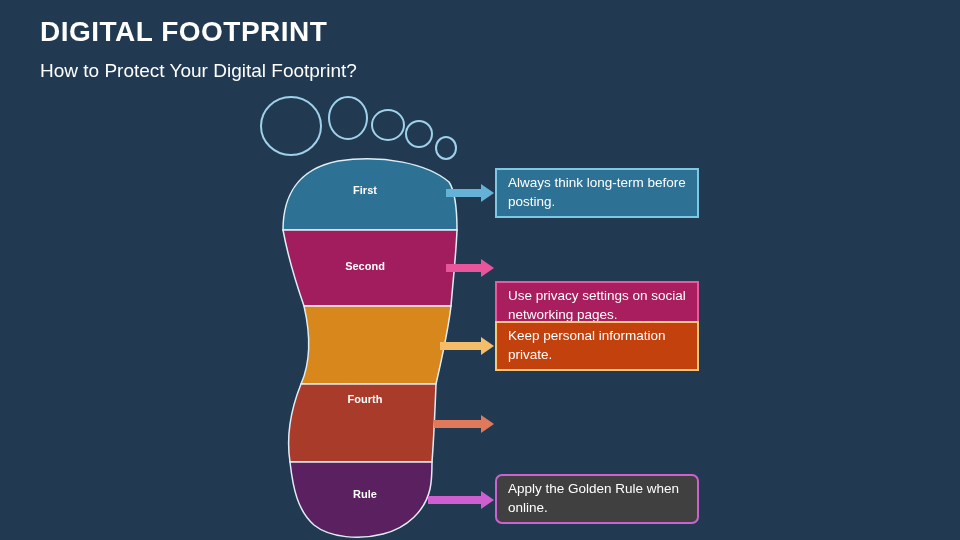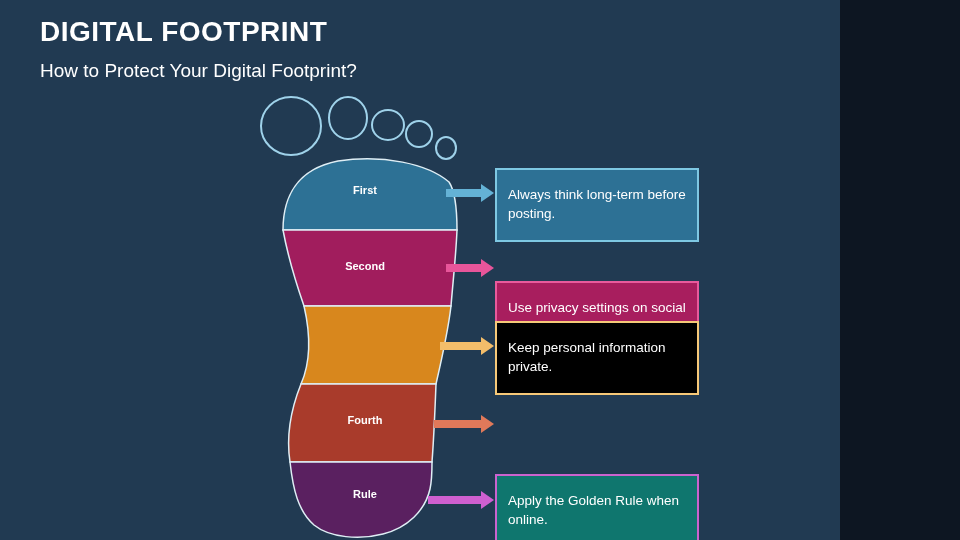--- a/index.html
+++ b/index.html
@@ -1,19 +1,19 @@
 <!DOCTYPE html>
 <html><head>
 <meta charset="utf-8">
 <style>
   html,body { margin:0; padding:0; }
   body { font-family: "Liberation Sans", sans-serif; background:#0d1622; }
   .slide {
     position:relative;
-    width:840px; height:540px;
+    width:960px; height:540px;
     background:#213a52;
     overflow:hidden;
   }
   .title {
     position:absolute; left:40px; top:16px;
     color:#ffffff; font-size:28px; font-weight:bold;
     letter-spacing:0.5px;
   }
   .subtitle {
     position:absolute; left:40px; top:60px;
@@ -21,38 +21,38 @@
   }
   .foot-svg { position:absolute; left:240px; top:85px; }
   .seg-label {
     position:absolute; left:280px; width:170px;
     text-align:center; color:#ffffff;
     font-size:11px; font-weight:bold;
   }
   .lbl-0 { top:184px; }
   .lbl-1 { top:260px; }
   .lbl-2 { top:336px; }
-  .lbl-3 { top:414px; }
+  .lbl-3 { top:393px; }
   .lbl-4 { top:488px; }
   .arrow { position:absolute; display:flex; align-items:center; height:18px; }
   .arrow .bar { flex:1; height:8px; background:currentColor; }
   .arrow .head {
     width:0; height:0;
     border-top:9px solid transparent;
     border-bottom:9px solid transparent;
     border-left:13px solid currentColor;
   }
   .arw-0 { left:446px; top:184px; width:48px; }
   .arw-1 { left:446px; top:259px; width:48px; }
   .arw-2 { left:440px; top:337px; width:54px; }
   .arw-3 { left:434px; top:415px; width:60px; }
   .arw-4 { left:428px; top:491px; width:66px; }
   .info-box {
     position:absolute; left:495px; width:178px; min-height:34px;
-    border:2px solid #fff; padding:16px 11px;
+    border:2px solid #fff; padding:4px 11px;
     display:flex; align-items:center;
     color:#ffffff; font-size:13.5px; line-height:1.4;
   }
   .box-0 { top:168px; }
   .box-1 { top:245px; }
   .box-2 { top:321px; }
   .box-3 { top:398px; }
   .box-4 { top:474px; }
 </style>
 </head>
@@ -104,20 +104,20 @@
     <span class="bar"></span>
     <span class="head"></span>
   </div>
 
   <div class="info-box box-0" style="background-color: rgb(45, 113, 149); border-color: rgb(126, 200, 227);">
     <span>Always think long-term before posting.</span>
   </div>
   <div class="info-box box-1" style="background-color: rgb(168, 30, 94); border-color: rgb(232, 90, 156); margin-top: 36px;">
     <span>Use privacy settings on social networking pages.</span>
   </div>
-  <div class="info-box box-2" style="background-color: #000000; border-color: rgb(246, 200, 120);">
+  <div class="info-box box-2" style="background-color: #c2410c; border-color: rgb(246, 200, 120);">
     <span>Keep personal information private.</span>
   </div>
-  <div class="info-box box-4" style="background-color: #0f766e; border-color: rgb(203, 99, 206);">
+  <div class="info-box box-4" style="background-color: #404040; border-color: rgb(203, 99, 206); border-radius: 7px;">
     <span>Apply the Golden Rule when online.</span>
   </div>
 
 </div>
 
 </body></html>

